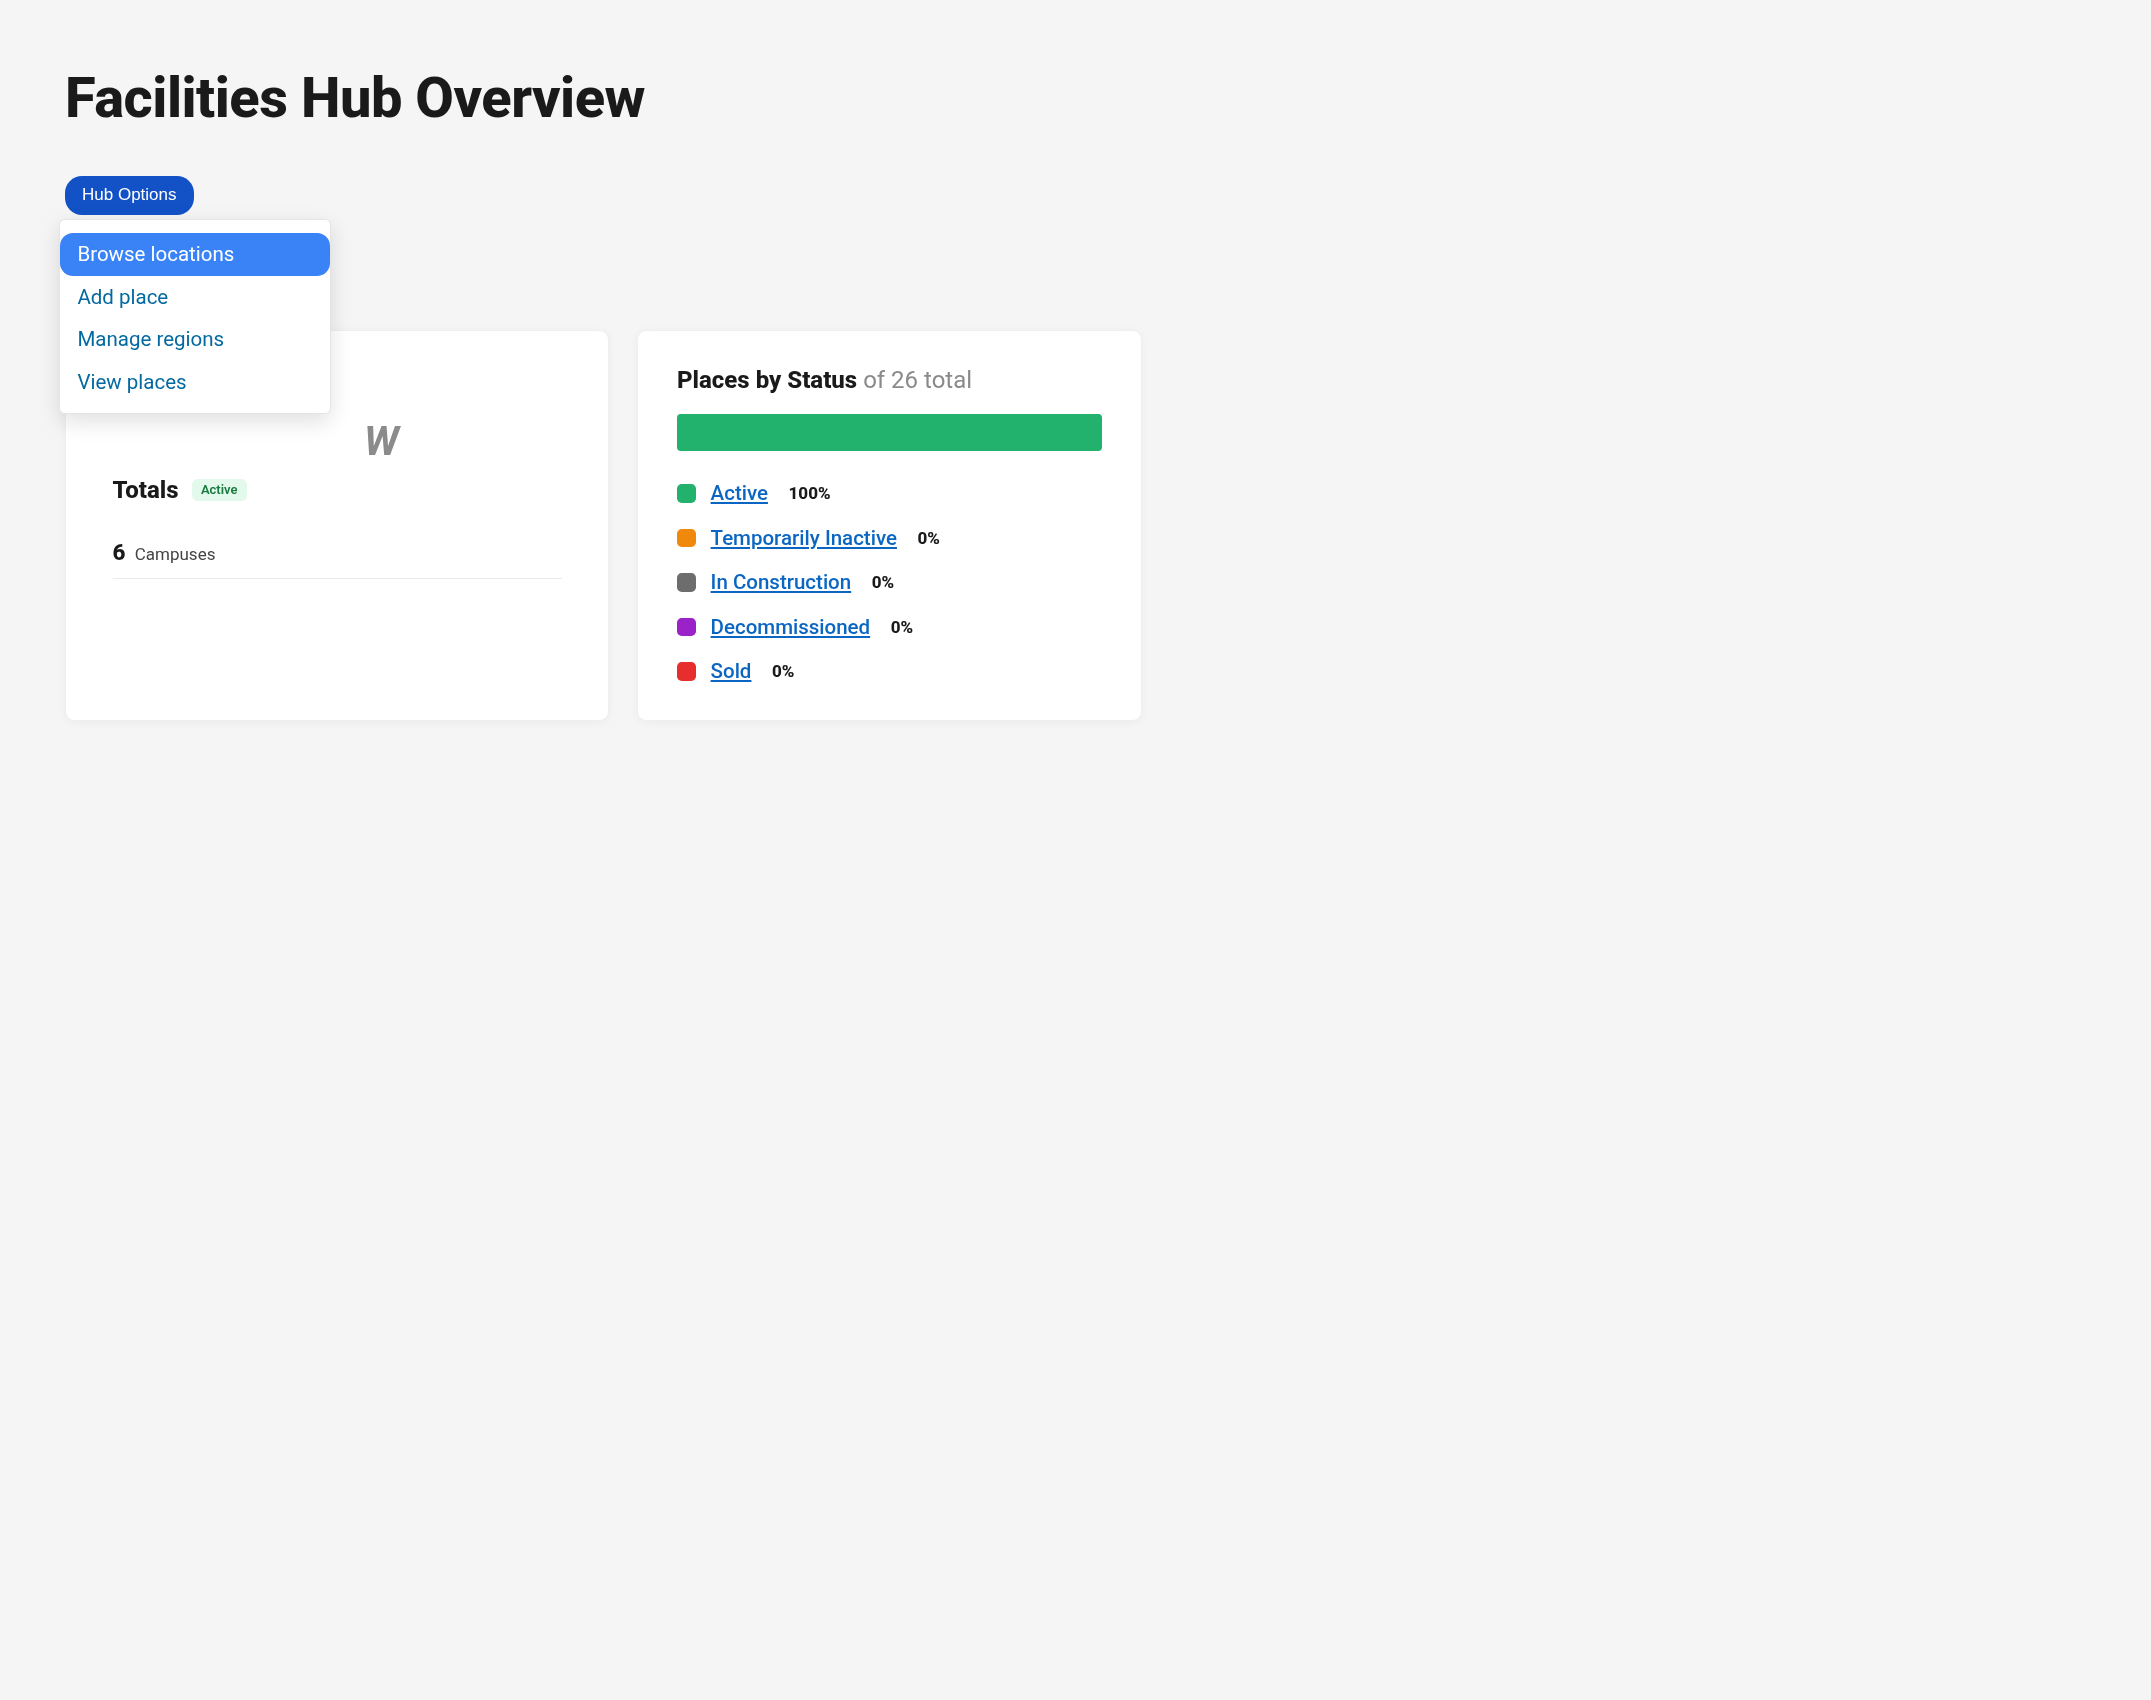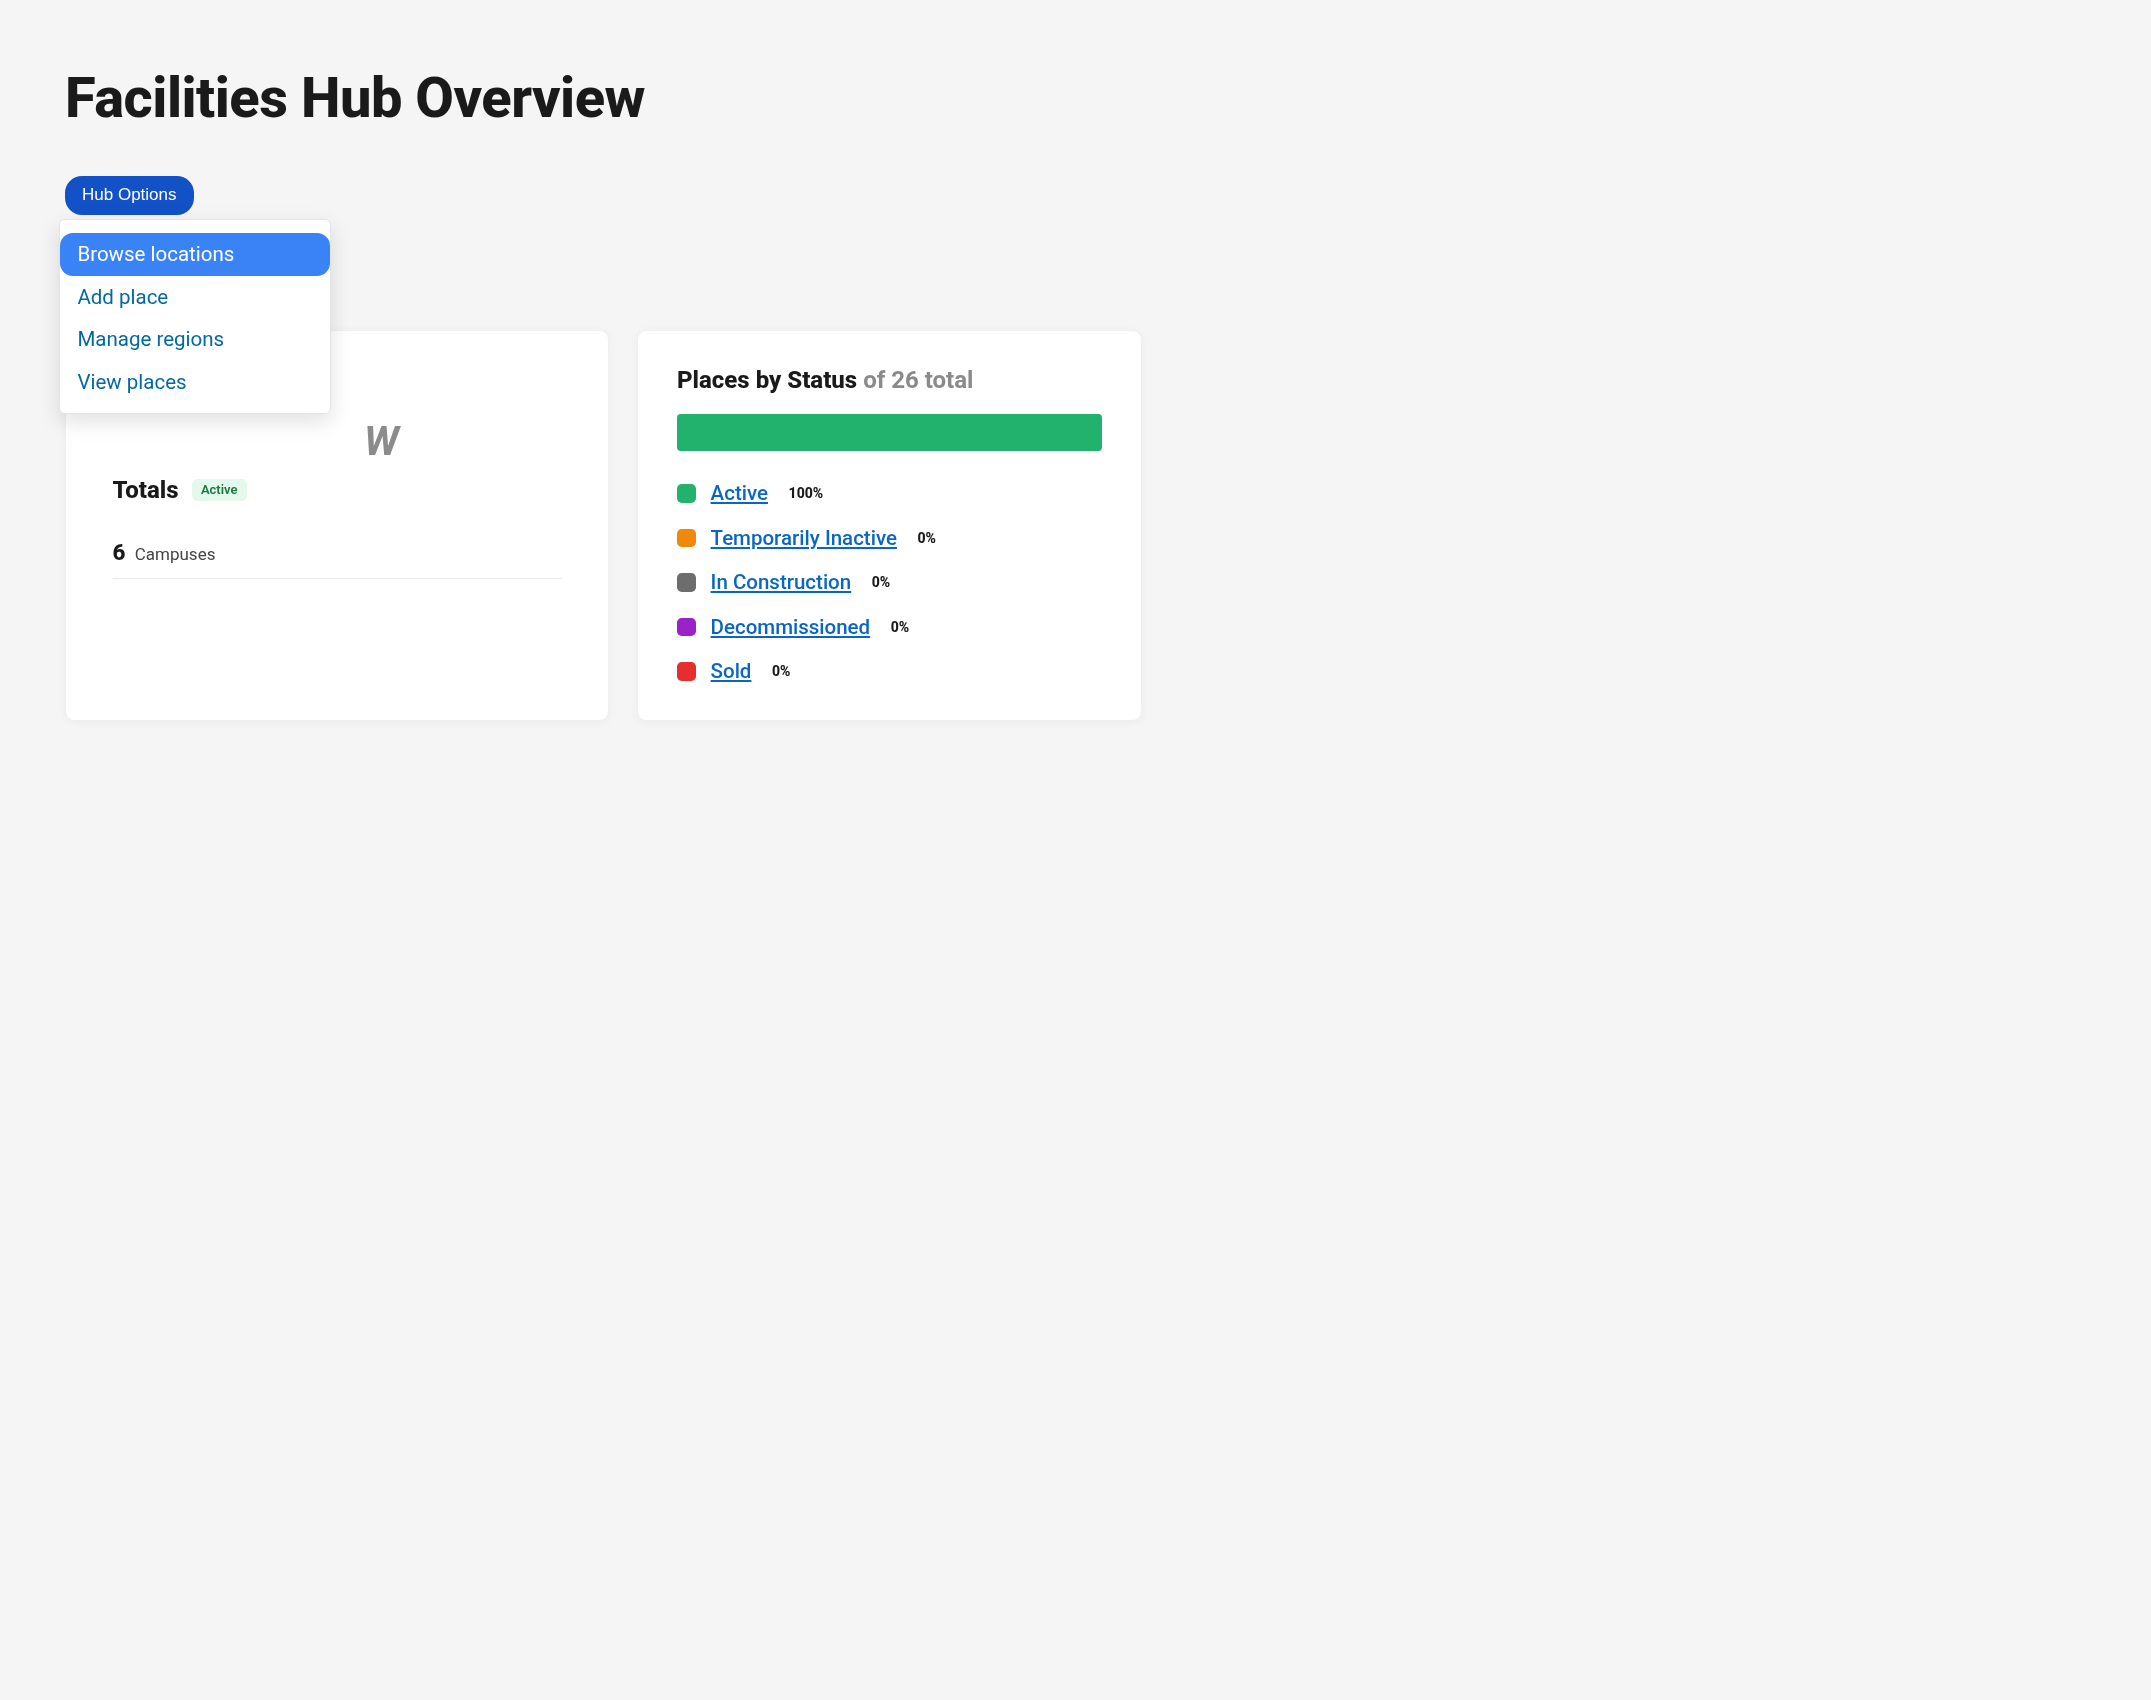--- a/index.html
+++ b/index.html
@@ -120,21 +120,21 @@
     font-size: 17px;
     font-weight: 400;
     color: #444;
   }
   .status-header {
     font-size: 24px;
     font-weight: 800;
     margin-bottom: 20.5px;
   }
   .status-header .muted {
-    font-weight: 700;
+    font-weight: 400;
     color: #8a8a8a;
   }
   .status-bar {
     width: 100%;
     height: 37px;
     border-radius: 3.7px;
     margin-bottom: 30px;
     display: flex;
     overflow: hidden;
   }
@@ -152,21 +152,21 @@
     flex: 0 0 auto;
   }
   .status-link {
     color: #0a66c2;
     text-decoration: underline;
     font-size: 20.5px;
     font-weight: 500;
     cursor: pointer;
   }
   .status-pct {
-    font-size: 14px;
+    font-size: 17px;
     font-weight: 800;
     margin-left: 5.6px;
   }
 </style>
 </head>
 <body>
 
 
 
 <h1 class="page-title">Facilities Hub Overview</h1>

